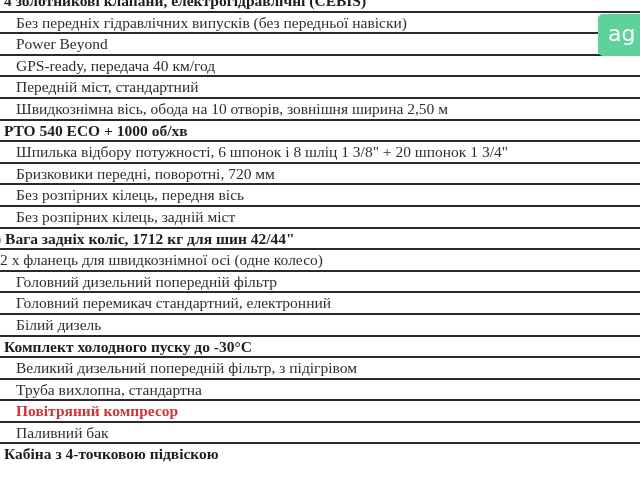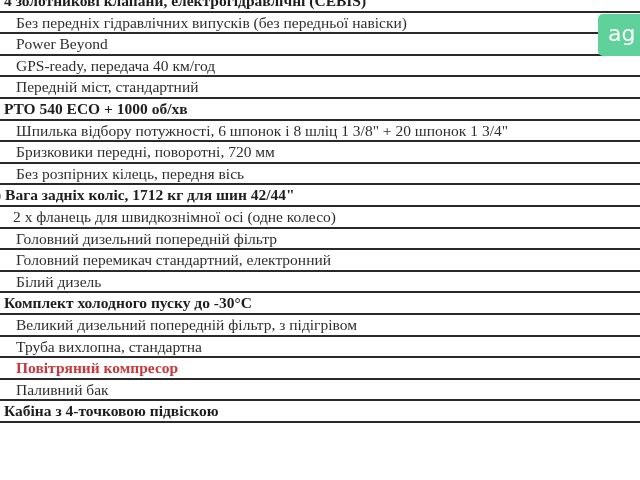--- a/index.html
+++ b/index.html
@@ -39,21 +39,21 @@
     .row.bold {
       font-weight: bold;
       color: #1e1e1e;
       padding-left: 4px;
     }
     .row.red {
       color: #c9383c;
       font-weight: bold;
       padding-left: 16px;
     }
-    .row.indent { padding-left: 13px; }
+    .row.indent { padding-left: 0; }
     .row.neg { padding-left: 0px; text-indent: -4px; }
     .badge {
       position: absolute;
       top: 14px;
       left: 598px;
       width: 50px;
       height: 42px;
       background: #5fd19a;
       border-radius: 5px 0 0 5px;
       font-family: "DejaVu Sans", sans-serif;
@@ -68,24 +68,26 @@
 </head>
 <body>
 
 <div class="page">
   <div class="table">
     <div class="row bold">4 золотникові клапани, електрогідравлічні (CEBIS)</div>
     <div class="row">Без передніх гідравлічних випусків (без передньої навіски)</div>
     <div class="row">Power Beyond</div>
     <div class="row">GPS-ready, передача 40 км/год</div>
     <div class="row">Передній міст, стандартний</div>
+    <div class="row">Швидкознімна вісь, обода на 10 отворів, зовнішня ширина 2,50 м</div>
     <div class="row bold">PTO 540 ECO + 1000 об/хв</div>
     <div class="row">Шпилька відбору потужності, 6 шпонок і 8 шліц 1 3/8" + 20 шпонок 1 3/4"</div>
     <div class="row">Бризковики передні, поворотні, 720 мм</div>
     <div class="row">Без розпірних кілець, передня вісь</div>
+    <div class="row">Без розпірних кілець, задній міст</div>
     <div class="row bold neg">) Вага задніх коліс, 1712 кг для шин 42/44"</div>
     <div class="row indent">2 x фланець для швидкознімної осі (одне колесо)</div>
     <div class="row">Головний дизельний попередній фільтр</div>
     <div class="row">Головний перемикач стандартний, електронний</div>
     <div class="row">Білий дизель</div>
     <div class="row bold">Комплект холодного пуску до -30°C</div>
     <div class="row">Великий дизельний попередній фільтр, з підігрівом</div>
     <div class="row">Труба вихлопна, стандартна</div>
     <div class="row red">Повітряний компресор</div>
     <div class="row">Паливний бак</div>

